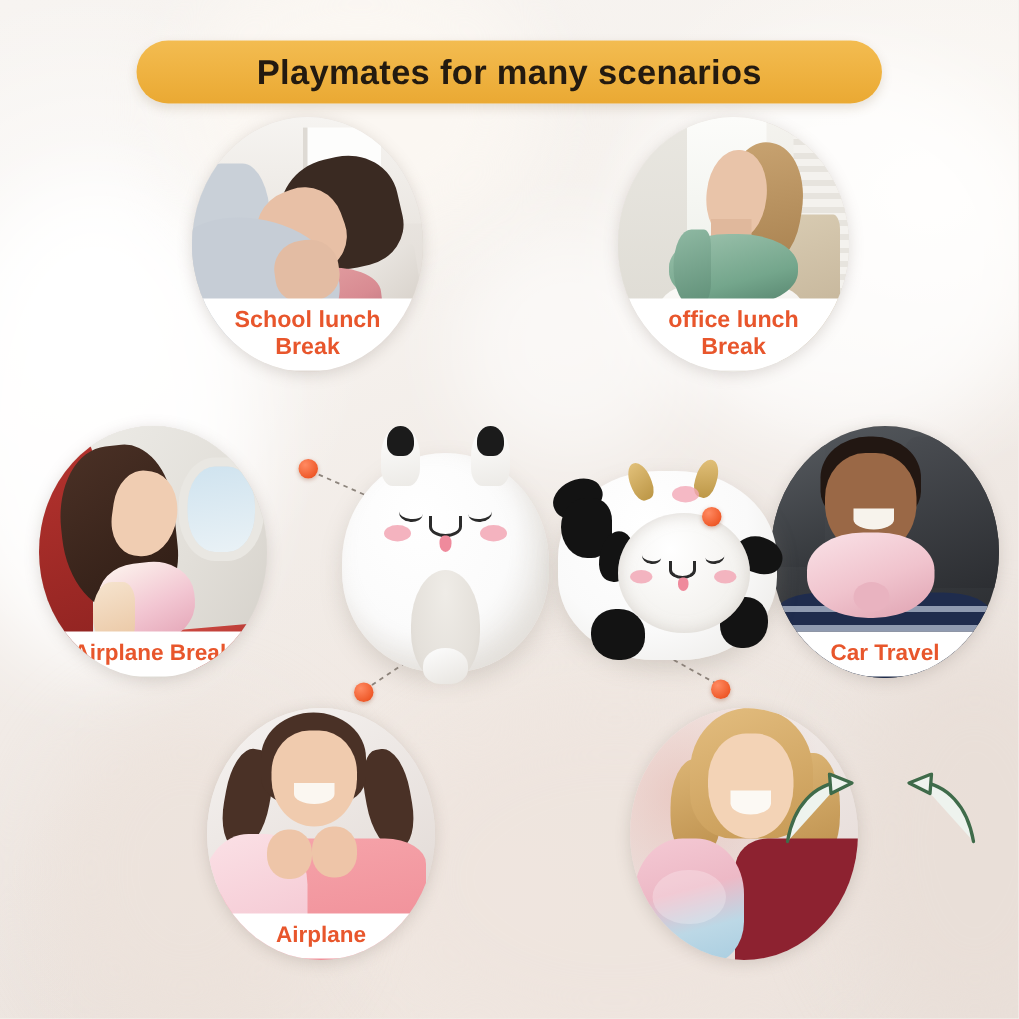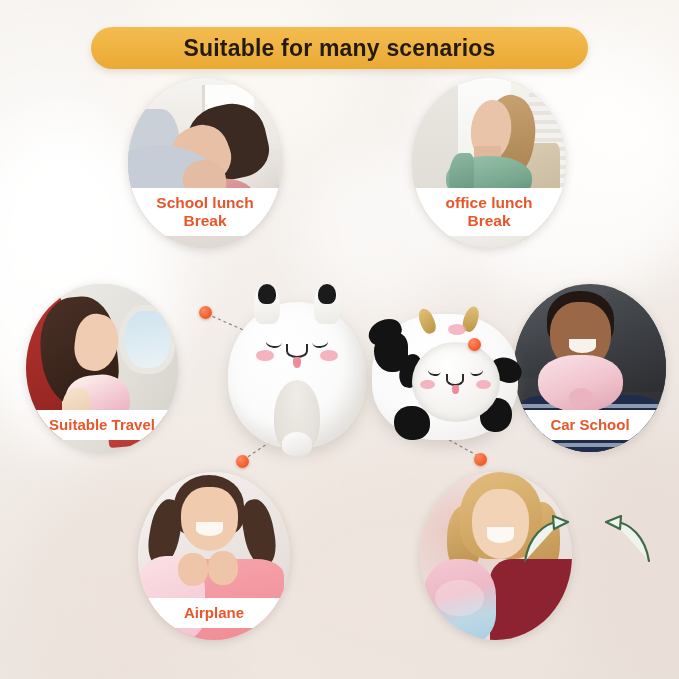--- a/index.html
+++ b/index.html
@@ -58,21 +58,21 @@
   .scene {
     position: absolute;
     border-radius: 50%;
     overflow: hidden;
     background: #ddd4cc;
     box-shadow: 0 2px 10px rgba(110,95,85,0.22);
   }
   .scene .photo { position: absolute; inset: 0; }
   .scene .cap-wrap {
     position: absolute;
-    left: 0; right: 0; bottom: 12px;
+    left: 0; right: 0; bottom: 1px;
     background: #ffffff;
     display: flex; flex-direction: column;
     align-items: center; justify-content: center;
   }
   .cap {
     font-size: 15.5px;
     font-weight: bold;
     color: #e8562c;
     line-height: 1.18;
     white-space: nowrap;
@@ -259,21 +259,21 @@
 
   <div class="blotch b1"></div>
   <div class="blotch b2"></div>
   <div class="blotch b3"></div>
   <div class="blotch b4"></div>
   <div class="blotch b5"></div>
   <div class="blotch b6"></div>
   <div class="blotch b7"></div>
 
   <div id="banner">
-    <span id="banner-title">Suitable for many scenarios</span>
+    <span id="banner-title">Playmates for many scenarios</span>
   </div>
 
   <svg id="links" viewBox="0 0 679 679">
     <g stroke="#6b6158" stroke-width="1.2" stroke-dasharray="3 3" fill="none" opacity="0.75">
       <line x1="207" y1="314" x2="248" y2="332"></line>
       <line x1="462" y1="346" x2="424" y2="360"></line>
       <line x1="243" y1="460" x2="276" y2="438"></line>
       <line x1="478" y1="456" x2="442" y2="436"></line>
     </g>
   </svg>
@@ -320,37 +320,37 @@
       <div class="cabin"></div>
         <div class="window"></div>
         <div class="seat"></div>
       <div class="hair3"></div>
         <div class="face3"></div>
         <div class="tray"></div>
       <div class="pil3"></div>
         <div class="pil3b"></div>
     </div>
     <div class="cap-wrap">
-      <div class="cap sm">Suitable Travel</div>
+      <div class="cap sm">Airplane Break</div>
     </div>
   </div>
 
   <div class="scene" id="scene-car">
     <div class="photo" id="ph-car">
       <div class="carseat"></div>
         <div class="carseat2"></div>
       <div class="hair4"></div>
         <div class="face4"></div>
         <div class="smile"></div>
       <div class="sweat"></div>
         <div class="pil4"></div>
         <div class="pil4h"></div>
     </div>
     <div class="cap-wrap">
-      <div class="cap sm">Car School</div>
+      <div class="cap sm">Car Travel</div>
     </div>
   </div>
 
   <div class="scene" id="scene-play">
     <div class="photo" id="ph-play">
       <div class="bgp"></div>
         <div class="tailL"></div>
         <div class="tailR"></div>
       <div class="hair5"></div>
         <div class="face5"></div>

